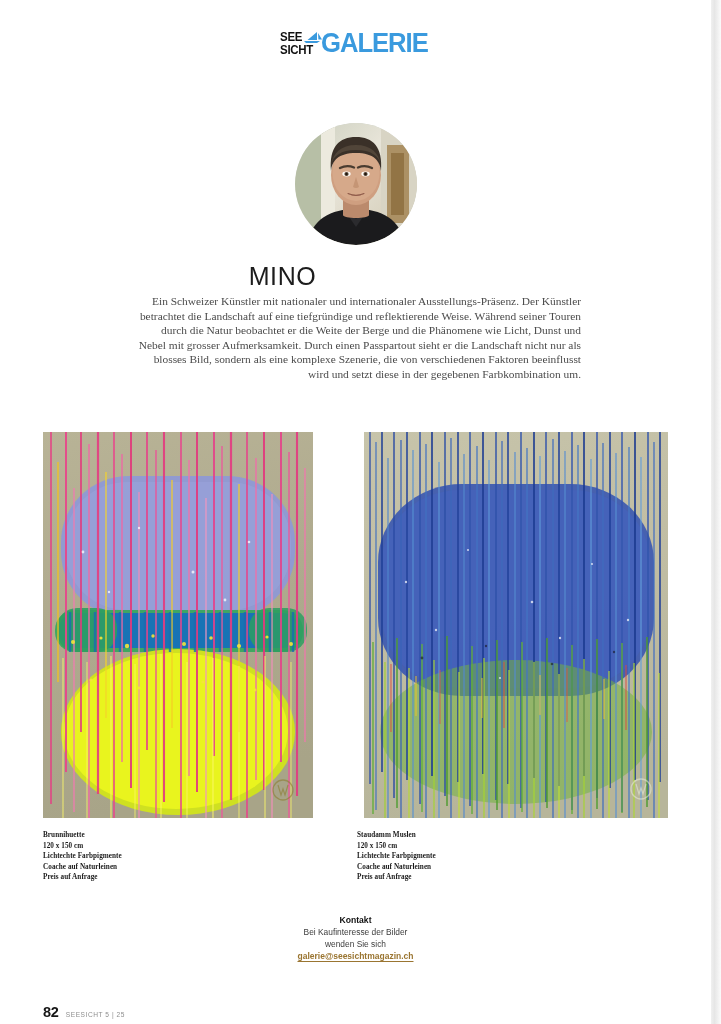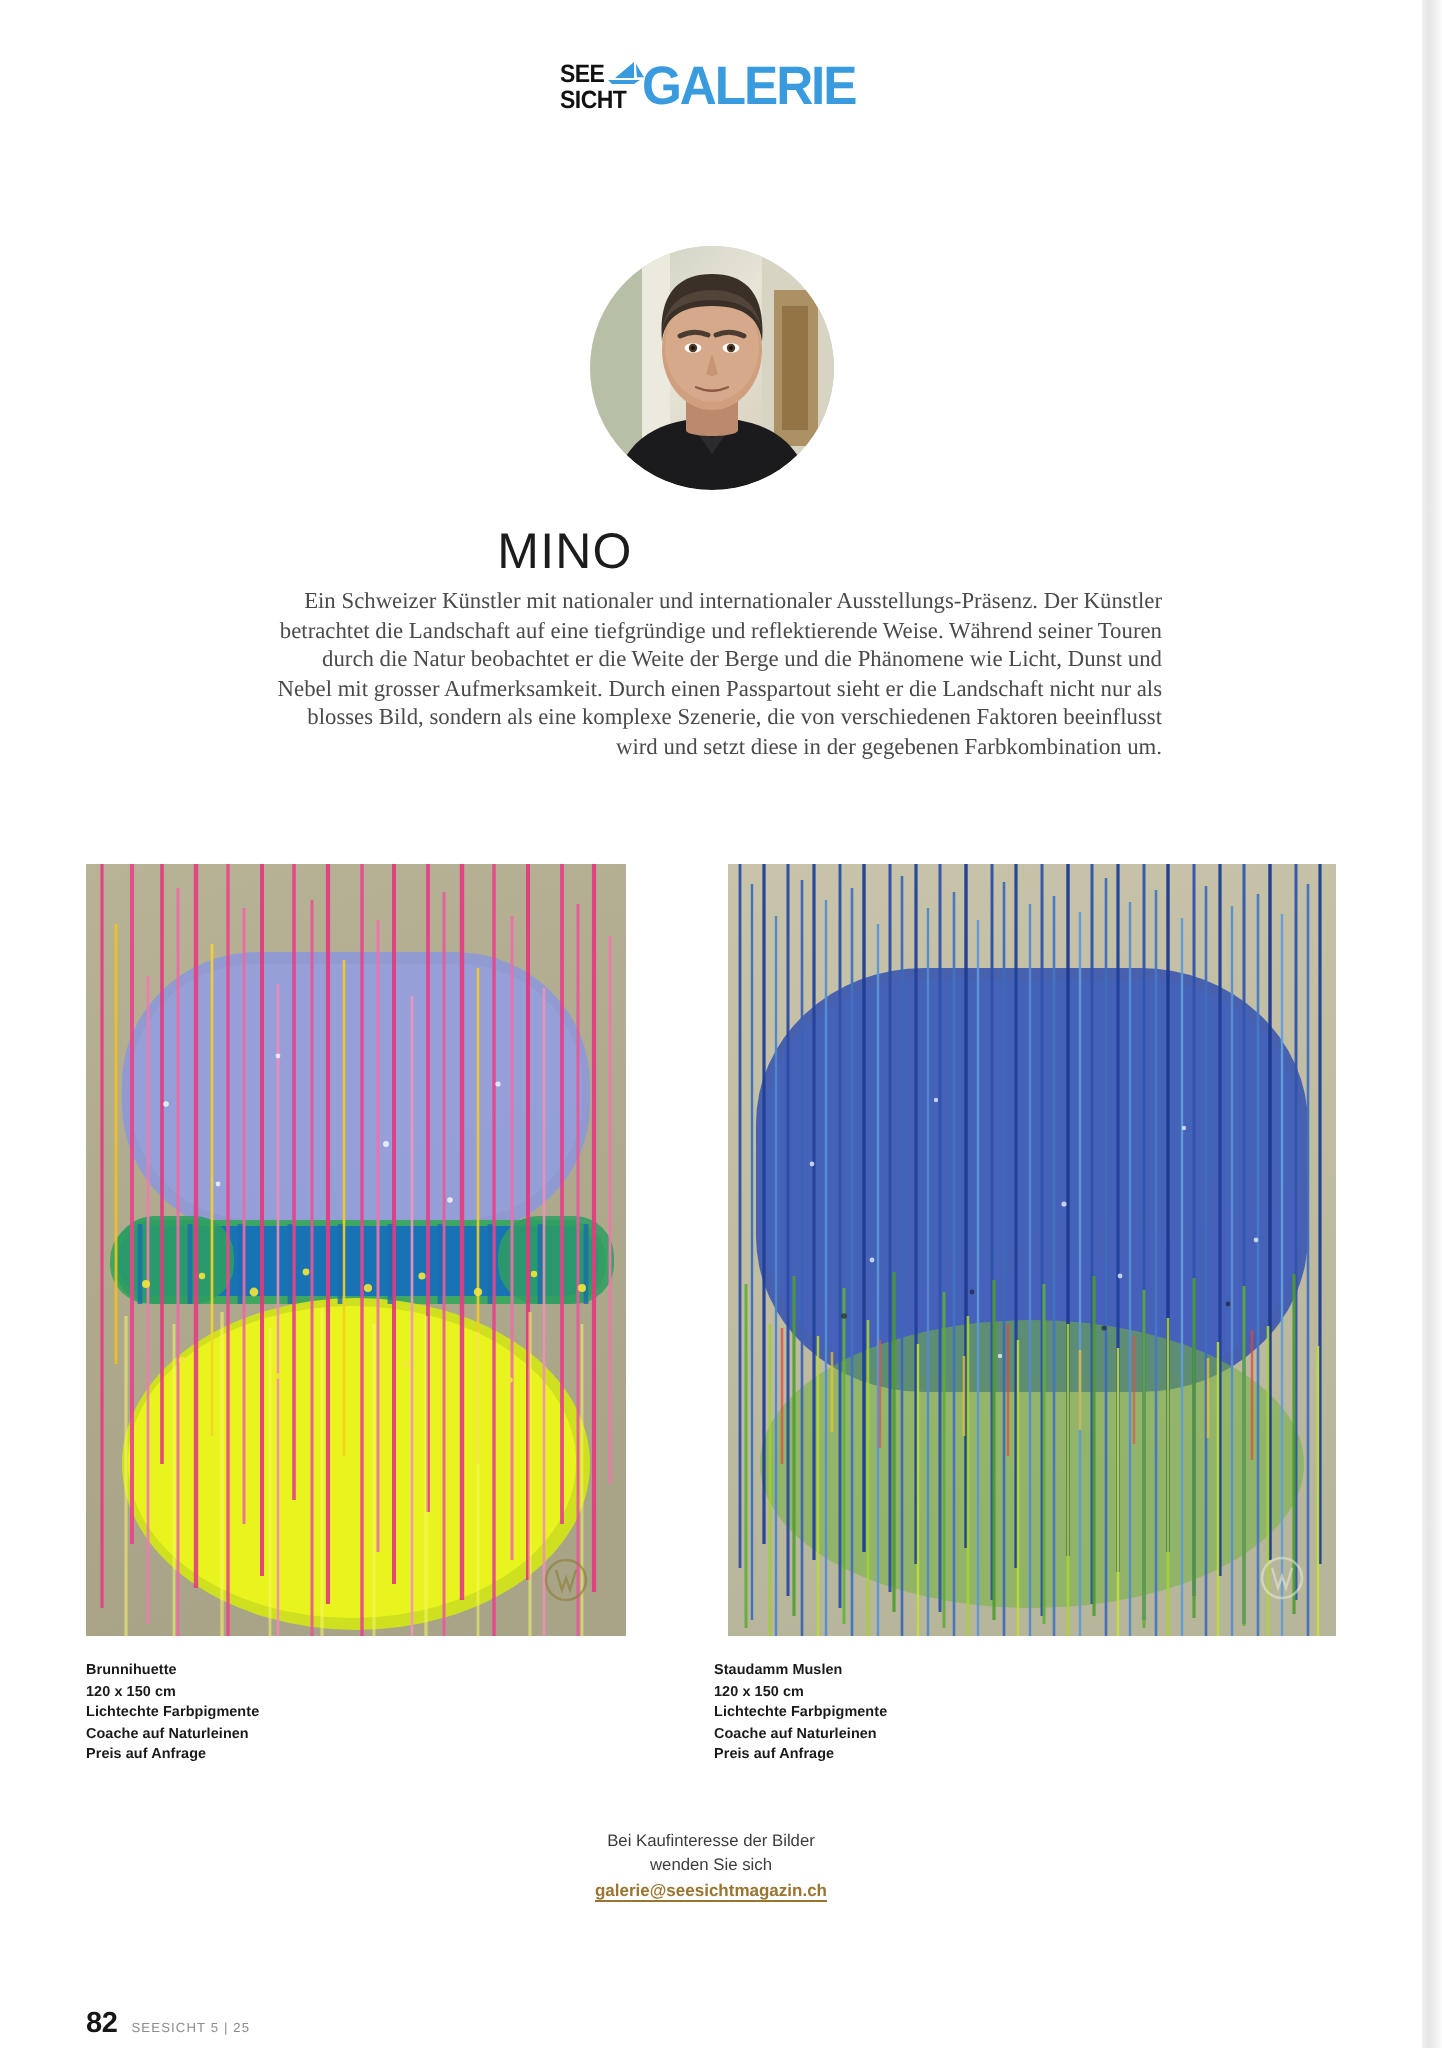--- a/index.html
+++ b/index.html
@@ -138,21 +138,21 @@
     justify-content: space-between;
   }
   .art-fig { position: relative; }
   .art-canvas {
     display: block;
     border: 0;
   }
 
   .caption {
     position: absolute;
-    font-family: Liberation Sans, sans-serif;
+    font-family: Liberation Serif, serif;
     font-weight: 700;
     font-size: 7.2px;
     line-height: 10.6px;
     color: #1a1a1a;
     letter-spacing: 0.05px;
   }
   .caption-left  { top: 814px; left: 43px; }
   .caption-right { top: 814px; left: 357px; }
   .caption div { white-space: nowrap; }
 
@@ -558,20 +558,21 @@
 
   <div class="caption caption-right">
     <div>Staudamm Muslen</div>
     <div>120 x 150 cm</div>
     <div>Lichtechte Farbpigmente</div>
     <div>Coache auf Naturleinen</div>
     <div>Preis auf Anfrage</div>
   </div>
 
   <div class="kontakt">
+    <div class="k-title">Kontakt</div>
     <div>Bei Kaufinteresse der Bilder</div>
     <div>wenden Sie sich</div>
     <a class="k-mail" href="#">galerie@seesichtmagazin.ch</a>
   </div>
 
   <div class="footer">
     <span class="pg">82</span>
     <span class="issue">SEESICHT 5 | 25</span>
   </div>
 

